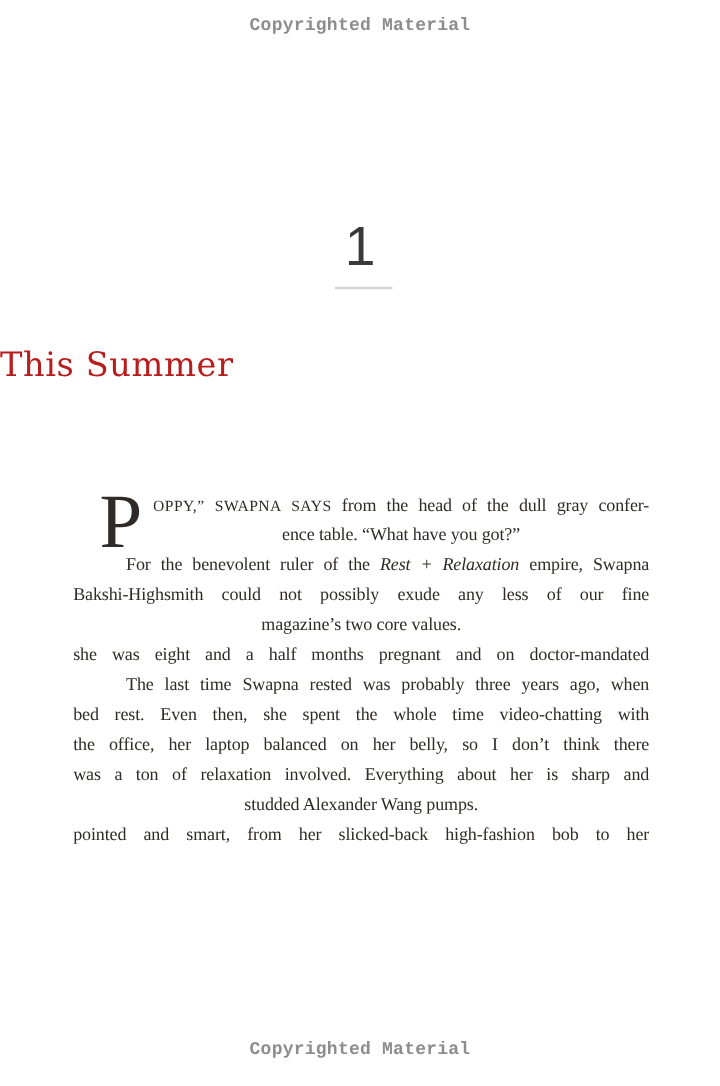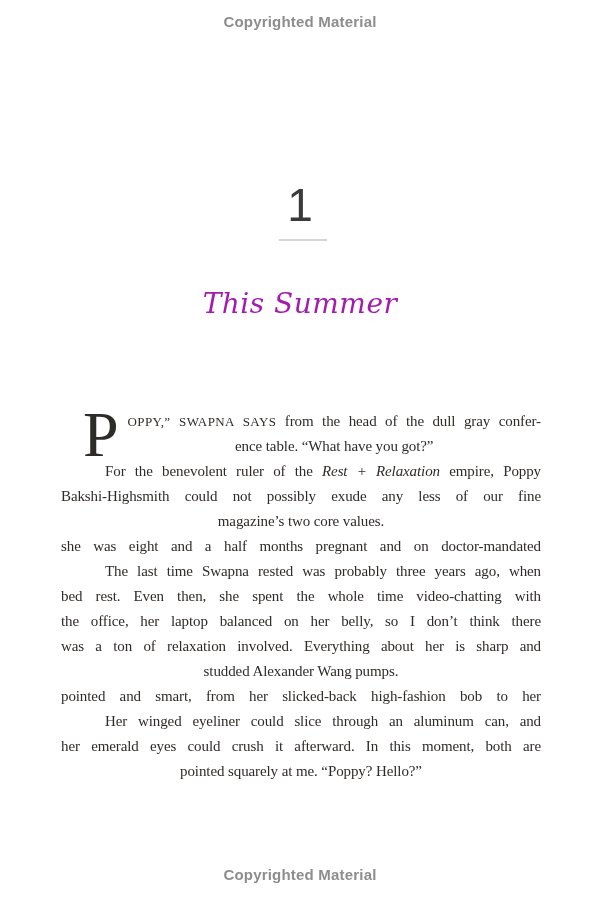--- a/index.html
+++ b/index.html
@@ -10,21 +10,21 @@
     background: #ffffff;
     font-family: "Liberation Serif", serif;
     color: #2f2b28;
     overflow: hidden;
   }
   .copyright {
     position: absolute;
     left: 0;
     width: 100%;
     text-align: center;
-    font-family: Liberation Sans, sans-serif;
+    font-family: Liberation Mono, monospace;
     font-weight: bold;
     font-size: 15px;
     color: #8d8d8d;
     letter-spacing: 0.2px;
   }
   .copyright.top { top: 13px; }
   .copyright.bottom { top: 866px; }
   .chapter-number {
     position: absolute;
     top: 180px;
@@ -44,26 +44,25 @@
     margin-left: -21px;
     width: 48px;
     height: 2px;
     background: #d6d6d6;
   }
   .chapter-title {
     position: absolute;
     top: 286px;
     left: 0;
     width: 100%;
-    text-align: center;
+    text-align: left;
     font-family: "DejaVu Serif", serif;
-    font-style: italic;
     font-size: 28px;
     line-height: 36px;
-    color: #a21caf;
+    color: #b91c1c;
     letter-spacing: 0.5px;
   }
   .body-text {
     position: absolute;
     top: 409px;
     left: 61px;
     width: 480px;
     font-size: 15px;
     line-height: 25px;
     letter-spacing: -0.1px;
@@ -98,34 +97,29 @@
 
   <div class="chapter-title">This Summer</div>
 
   <div class="body-text">
       <div class="para">
         <span class="dropcap">P</span>
         <div class="line just"><span class="smallcaps">OPPY,” SWAPNA SAYS</span><span> from the head of the dull gray confer-</span></div>
         <div class="line"><span>ence table. “What have you got?”</span></div>
       </div>
       <div class="para">
-        <div class="line just indent"><span>For the benevolent ruler of the </span><span class="italic">Rest + Relaxation</span><span> empire, Poppy</span></div>
+        <div class="line just indent"><span>For the benevolent ruler of the </span><span class="italic">Rest + Relaxation</span><span> empire, Swapna</span></div>
         <div class="line just"><span>Bakshi-Highsmith could not possibly exude any less of our fine</span></div>
         <div class="line"><span>magazine’s two core values.</span></div>
       </div>
       <div class="para">
         <div class="line just"><span>she was eight and a half months pregnant and on doctor-mandated</span></div>
         <div class="line just indent"><span>The last time Swapna rested was probably three years ago, when</span></div>
         <div class="line just"><span>bed rest. Even then, she spent the whole time video-chatting with</span></div>
         <div class="line just"><span>the office, her laptop balanced on her belly, so I don’t think there</span></div>
         <div class="line just"><span>was a ton of relaxation involved. Everything about her is sharp and</span></div>
         <div class="line"><span>studded Alexander Wang pumps.</span></div>
         <div class="line just"><span>pointed and smart, from her slicked-back high-fashion bob to her</span></div>
       </div>
-      <div class="para">
-        <div class="line just indent"><span>Her winged eyeliner could slice through an aluminum can, and</span></div>
-        <div class="line just"><span>her emerald eyes could crush it afterward. In this moment, both are</span></div>
-        <div class="line"><span>pointed squarely at me. “Poppy? Hello?”</span></div>
-      </div>
     </div>
 
   <div class="copyright bottom">Copyrighted Material</div>
 </div>
 
 </body></html>

